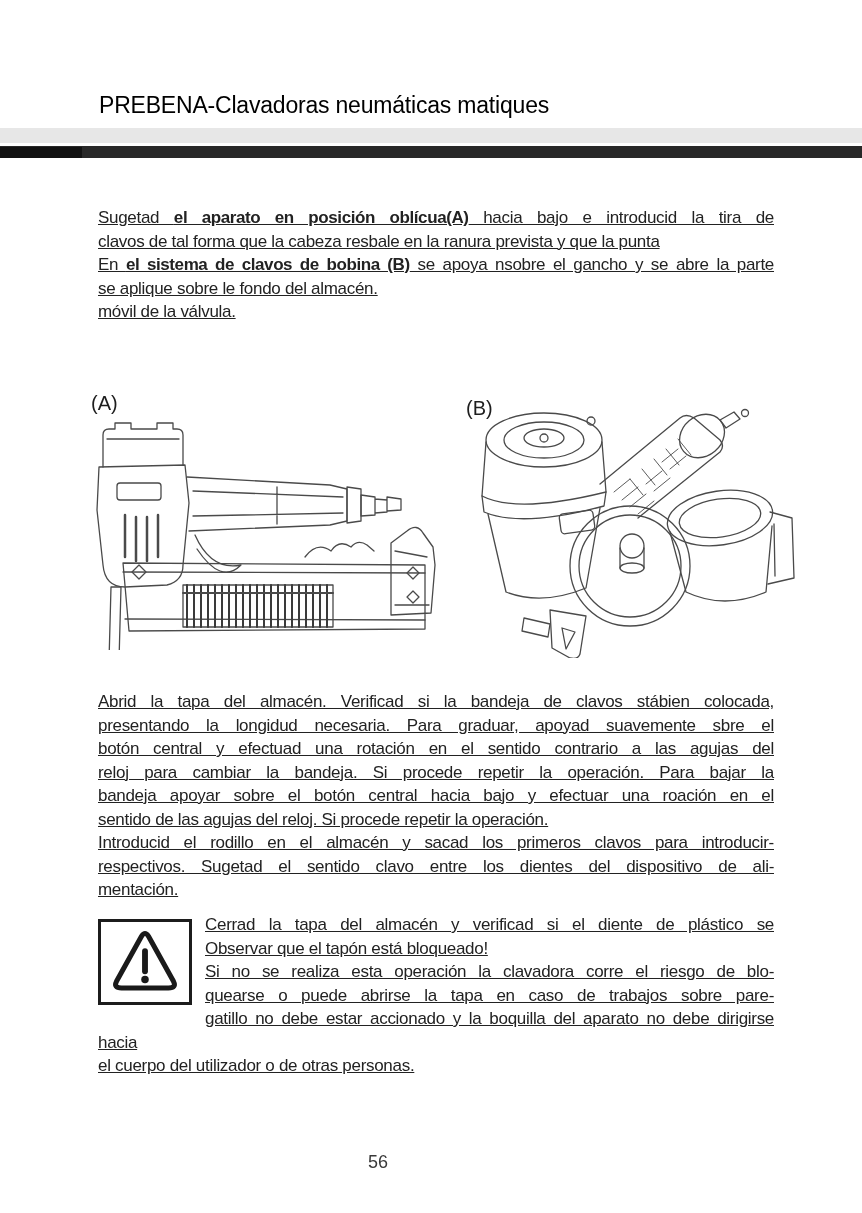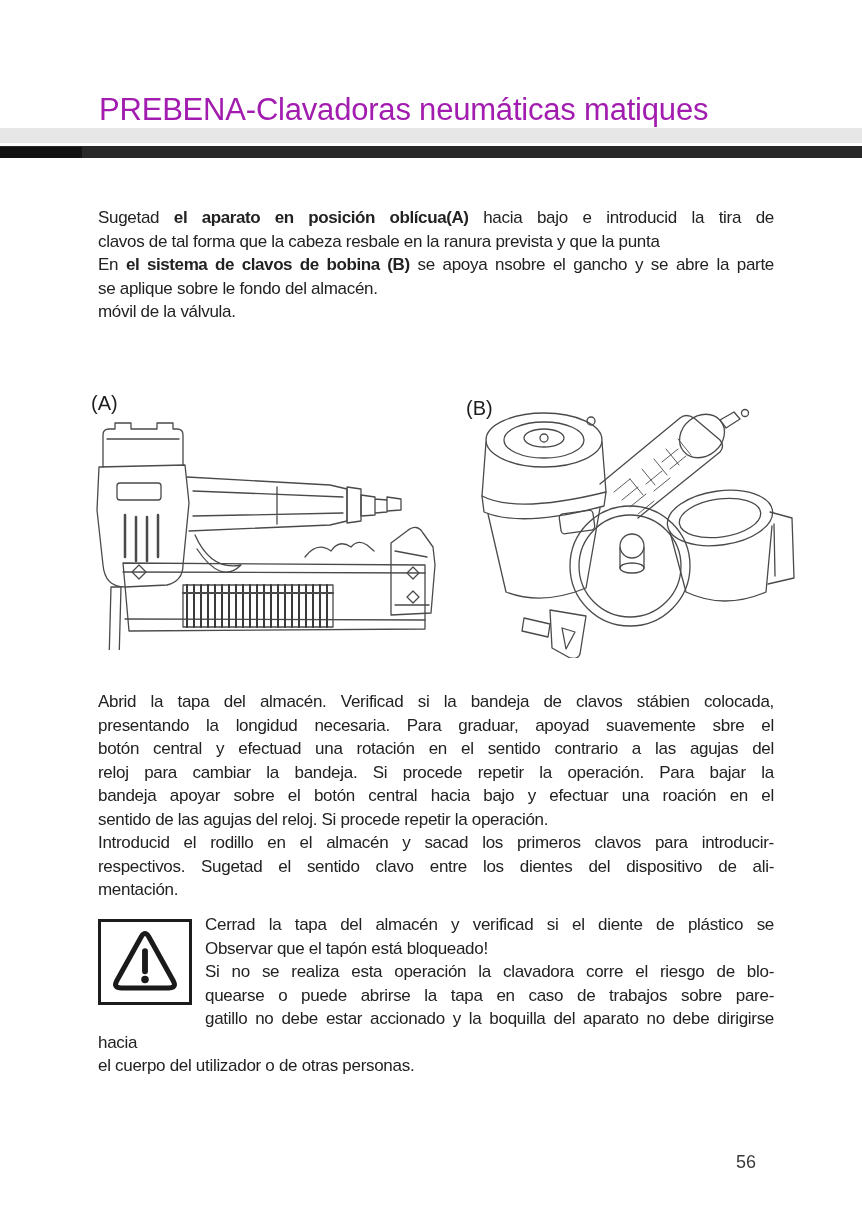--- a/index.html
+++ b/index.html
@@ -1,49 +1,49 @@
 <!DOCTYPE html>
 <html><head>
 <meta charset="utf-8">
 <style>
   html,body{margin:0;padding:0;background:#fff;}
   .page{
     position:relative;width:862px;height:1213px;background:#ffffff;
     font-family:"Liberation Sans",sans-serif;color:#232323;overflow:hidden;
   }
   .hdr{
-    position:absolute;left:99px;top:92px;font-size:31px;color:#a21caf;
+    position:absolute;left:99px;top:92px;font-size:23px;color:#000000;
     letter-spacing:-0.2px;white-space:nowrap;font-weight:400;
   }
   .band{position:absolute;left:0;width:862px;}
   .band-gray{top:128px;height:15px;background:#e7e7e7;}
   .band-dark{top:146px;height:12px;background:#282828;}
   .band-darkleft{position:absolute;left:0;top:147px;width:82px;height:11px;background:#121212;}
   .txt{
     position:absolute;left:98px;width:676px;
-    font-size:17px;line-height:23.5px;letter-spacing:-0.3px;color:#222;
+    font-size:17px;line-height:23.5px;letter-spacing:-0.3px;color:#222;text-decoration:underline;
   }
   .intro{top:206px;}
   .bodytxt{top:690px;}
   .warnblock{top:913px;}
   .ln{white-space:nowrap;}
   .jl{white-space:normal;text-align:justify;text-align-last:justify;}
   .txt b{font-weight:bold;letter-spacing:-0.4px;}
   .figlabel{position:absolute;font-size:20px;color:#1e1e1e;}
   .figlabel-a{left:91px;top:392px;}
   .figlabel-b{left:466px;top:397px;}
   .figA{position:absolute;left:95px;top:415px;}
   .figB{position:absolute;left:462px;top:396px;}
   .warnbox{
     float:left;width:88px;height:80px;border:3px solid #1c1c1c;
     margin:6px 13px 24px 0;display:flex;align-items:center;justify-content:center;
     background:#fff;
   }
   .pagenum{
-    position:absolute;left:0;top:1152px;width:756px;text-align:right;
+    position:absolute;left:0;top:1152px;width:756px;text-align:center;
     font-size:18px;color:#3a3a3a;
   }
   svg{display:block;}
 </style>
 </head>
 <body>
 
 <div class="page">
 
   <div class="hdr">PREBENA-Clavadoras neumáticas matiques</div>

